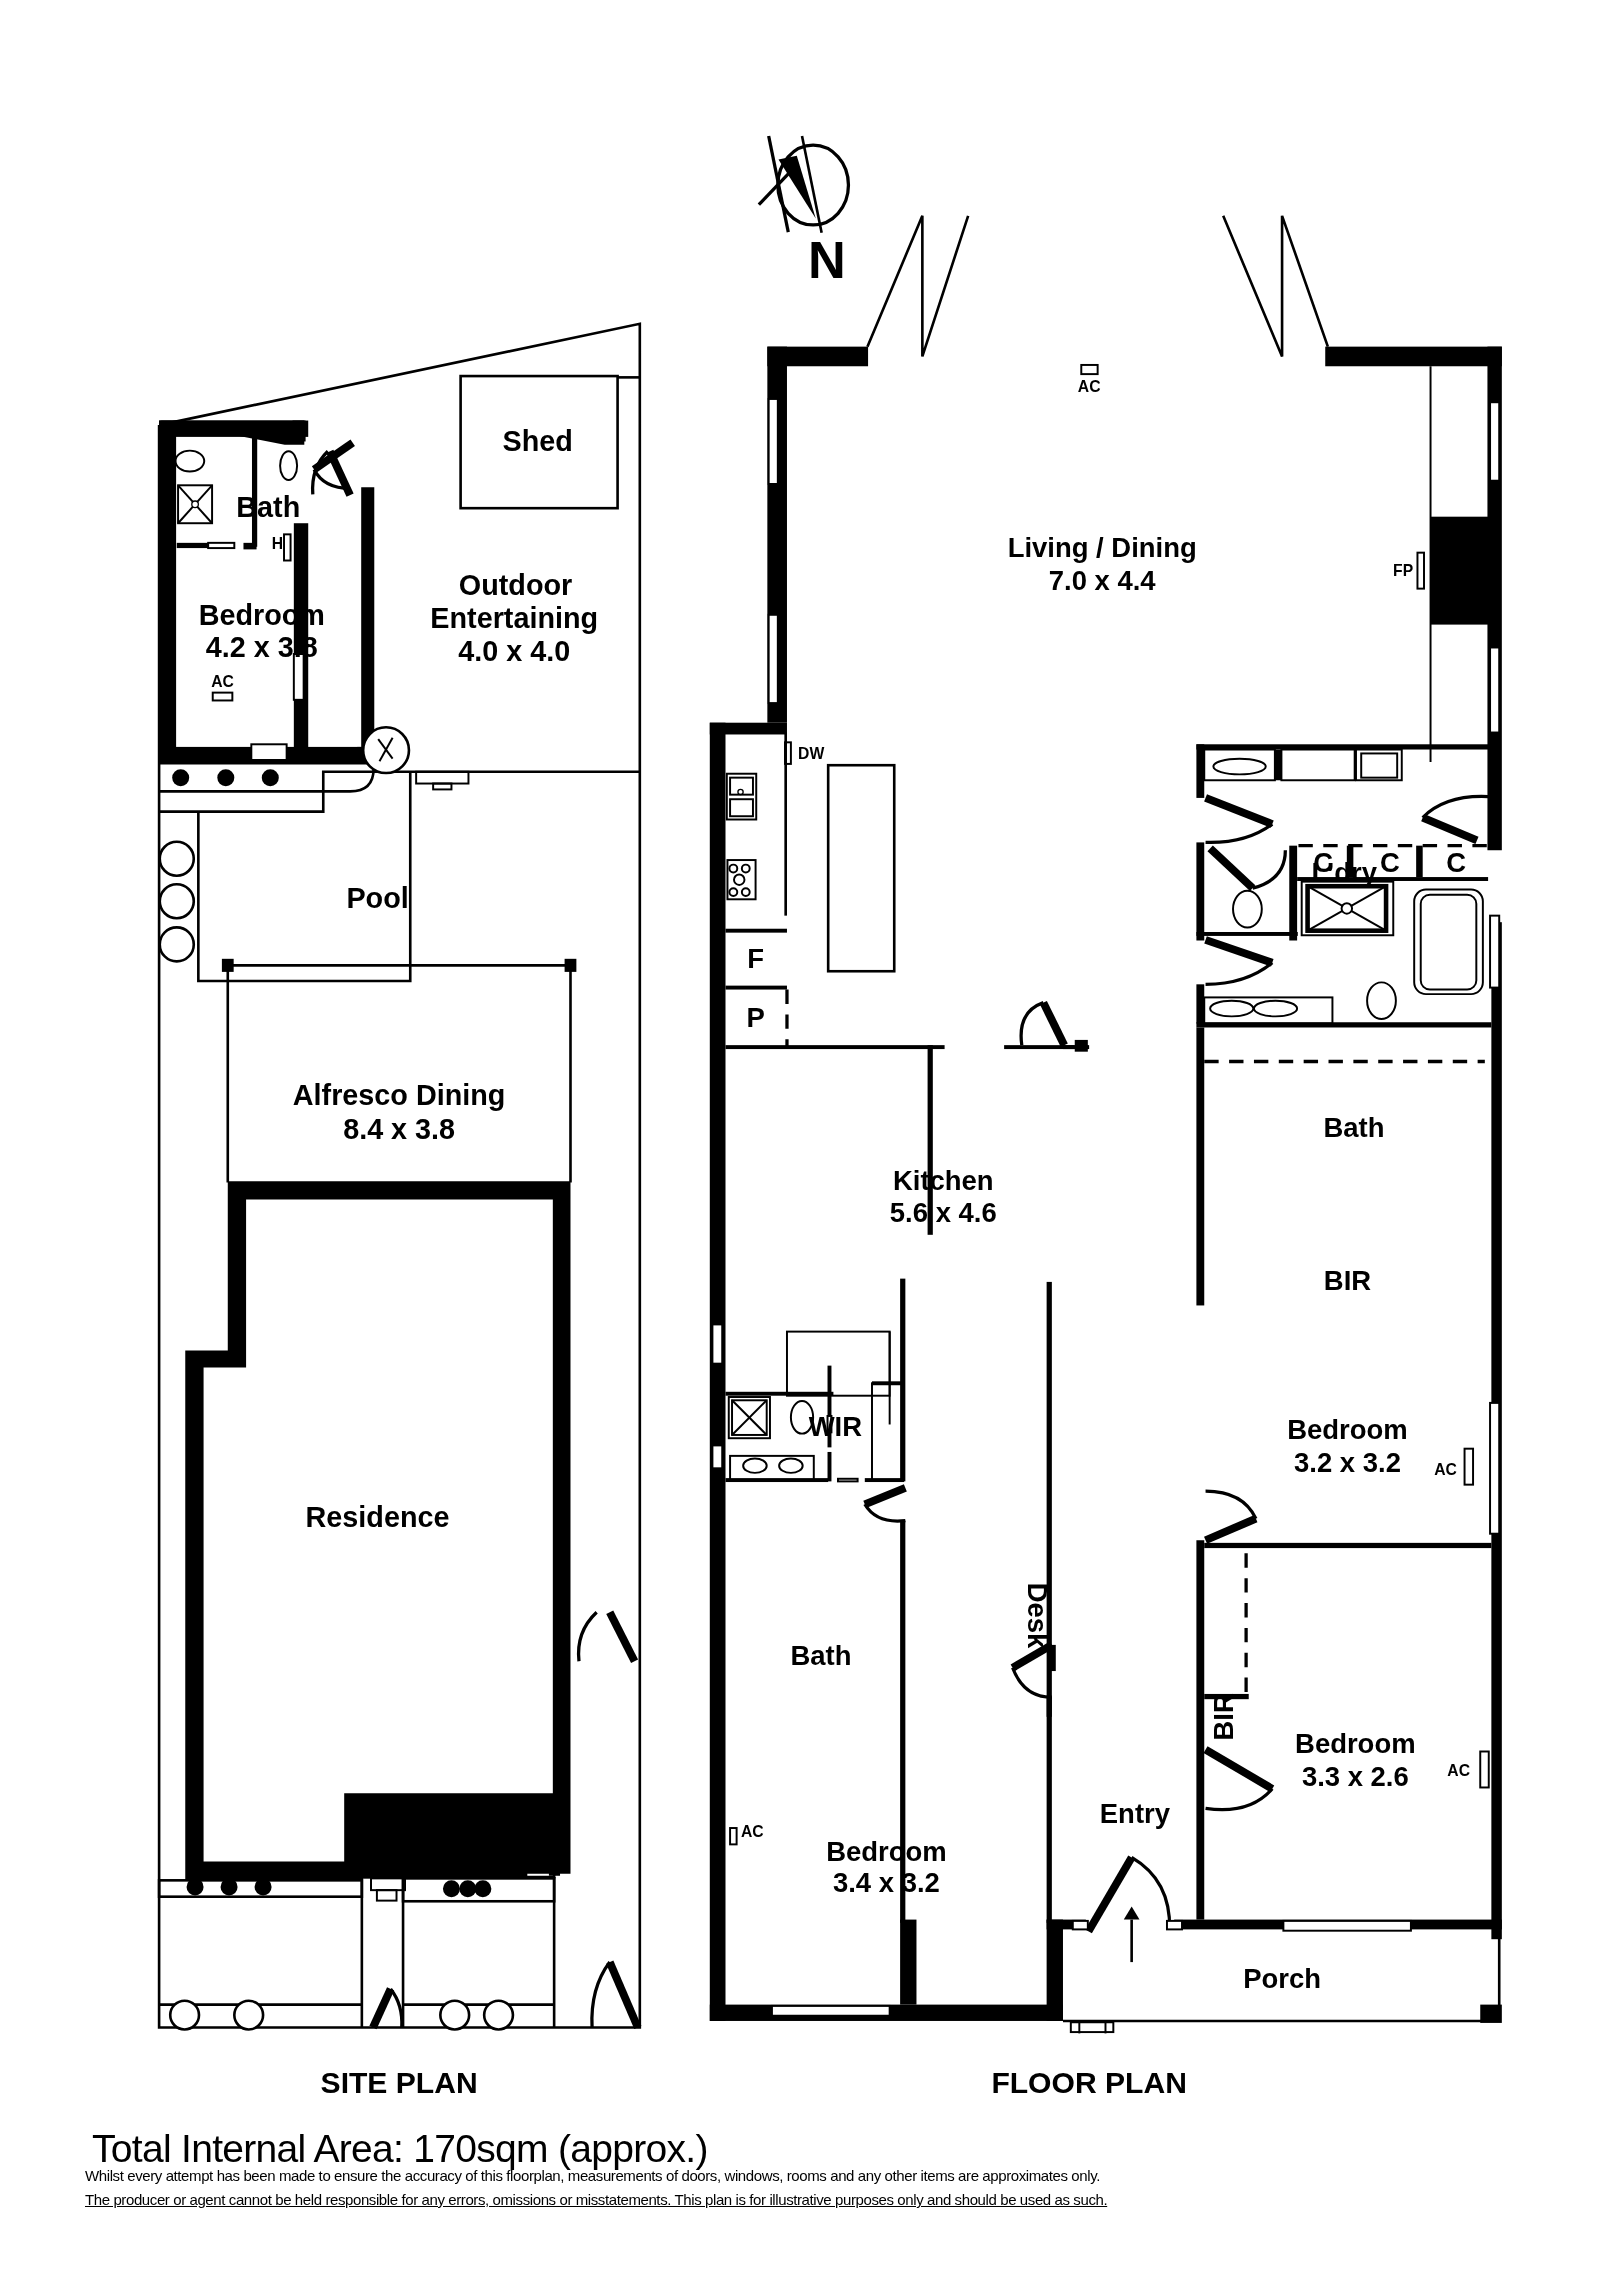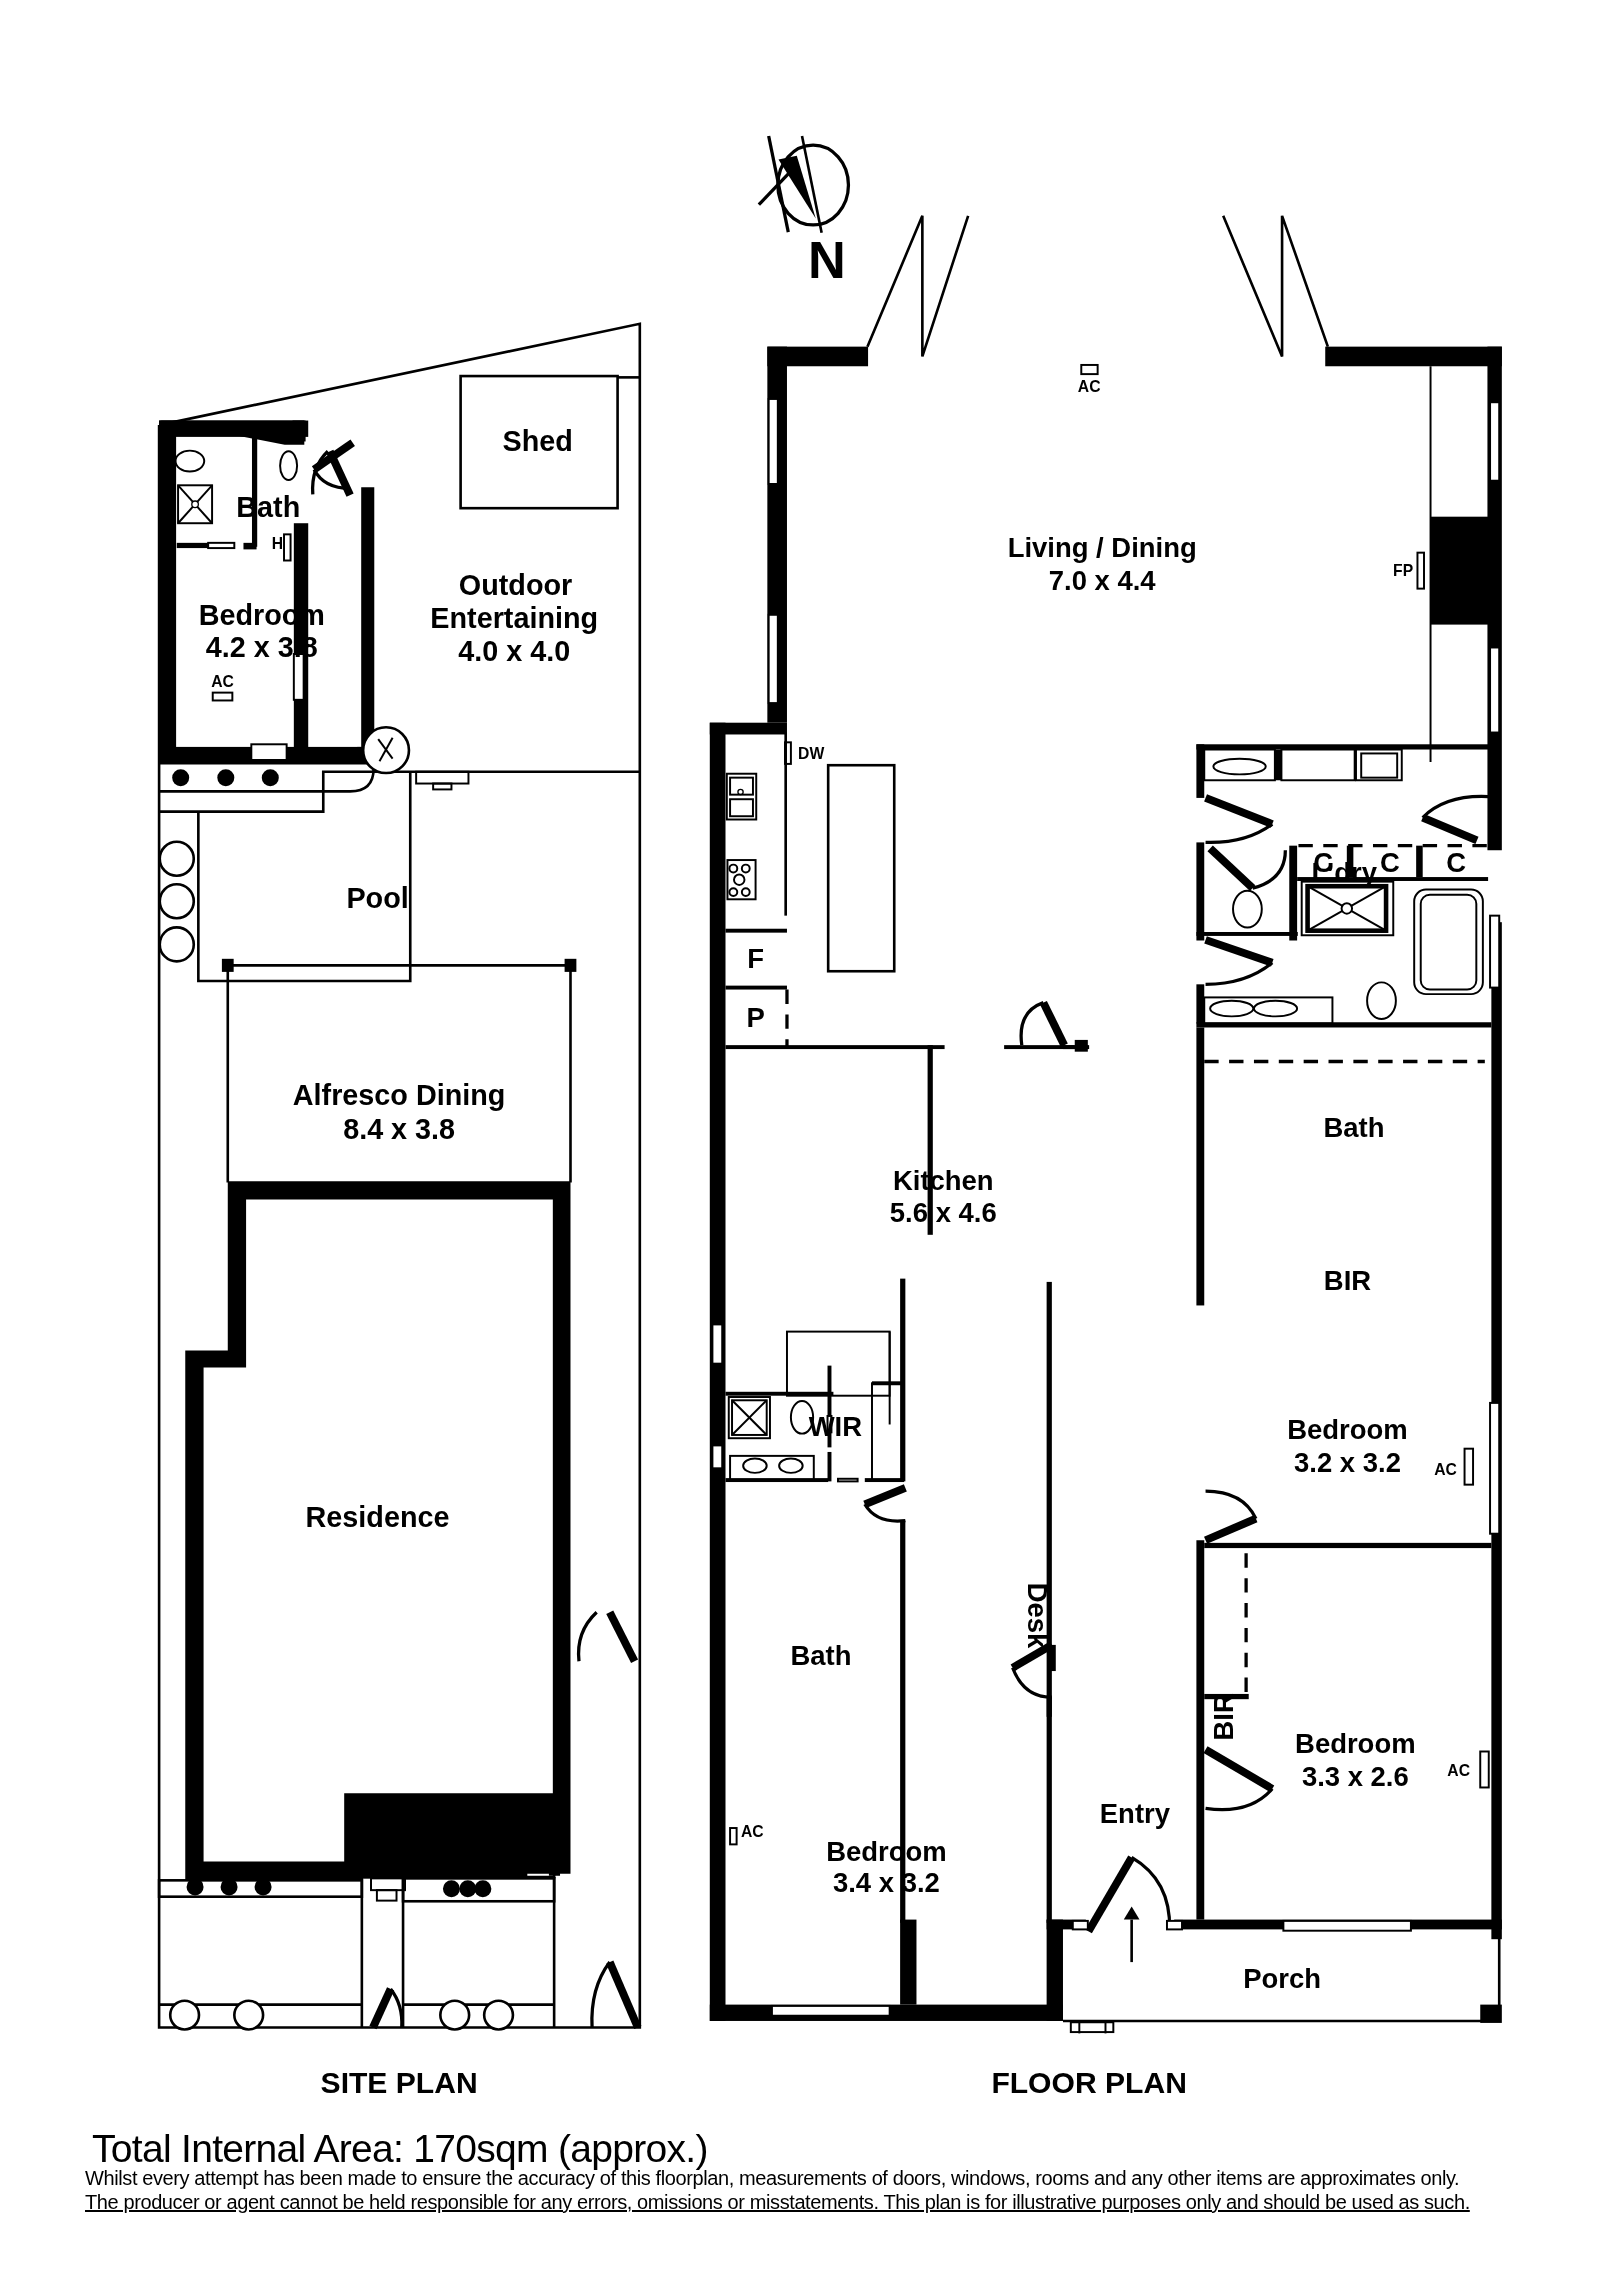--- a/index.html
+++ b/index.html
@@ -12,21 +12,21 @@
   .dash { fill: none; stroke: #000; stroke-width: 5; stroke-dasharray: 22 16; }
   .door-leaf { fill: none; stroke: #000; stroke-width: 12; stroke-linecap: butt; }
   .door-arc { fill: none; stroke: #000; stroke-width: 5; }
   .win { fill: #fff; stroke: #000; stroke-width: 3; }
   .lbl { font-weight: bold; fill: #000; text-anchor: middle; font-family: "Liberation Sans", sans-serif; }
   .site { font-size: 44px; }
   .floor { font-size: 42px; }
   .tiny { font-size: 24px; }
   .caption { font-size: 46px; }
   .foot-area { position: absolute; left: 92px; top: 2127px; font-size: 39px; font-weight: normal; font-family: "Liberation Sans Narrow", "Liberation Sans", sans-serif; letter-spacing: -0.7px; }
-  .foot-disc { position: absolute; left: 85px; font-size: 20px; font-family: "Liberation Sans", sans-serif; letter-spacing: -0.4px; white-space: nowrap; }
+  .foot-disc { position: absolute; left: 85px; font-size: 15px; font-family: "Liberation Sans", sans-serif; letter-spacing: -0.4px; white-space: nowrap; }
   .tree { fill: #fff; stroke: #000; stroke-width: 4; }
   .shrub { fill: #000; }
 </style>
 </head>
 <body>
 
 <svg id="plan" viewBox="0 0 2481 3509" xmlns="http://www.w3.org/2000/svg">
 
   <g>
     <ellipse cx="1243" cy="283" rx="54" ry="61" fill="none" stroke="#000" stroke-width="5"></ellipse>

